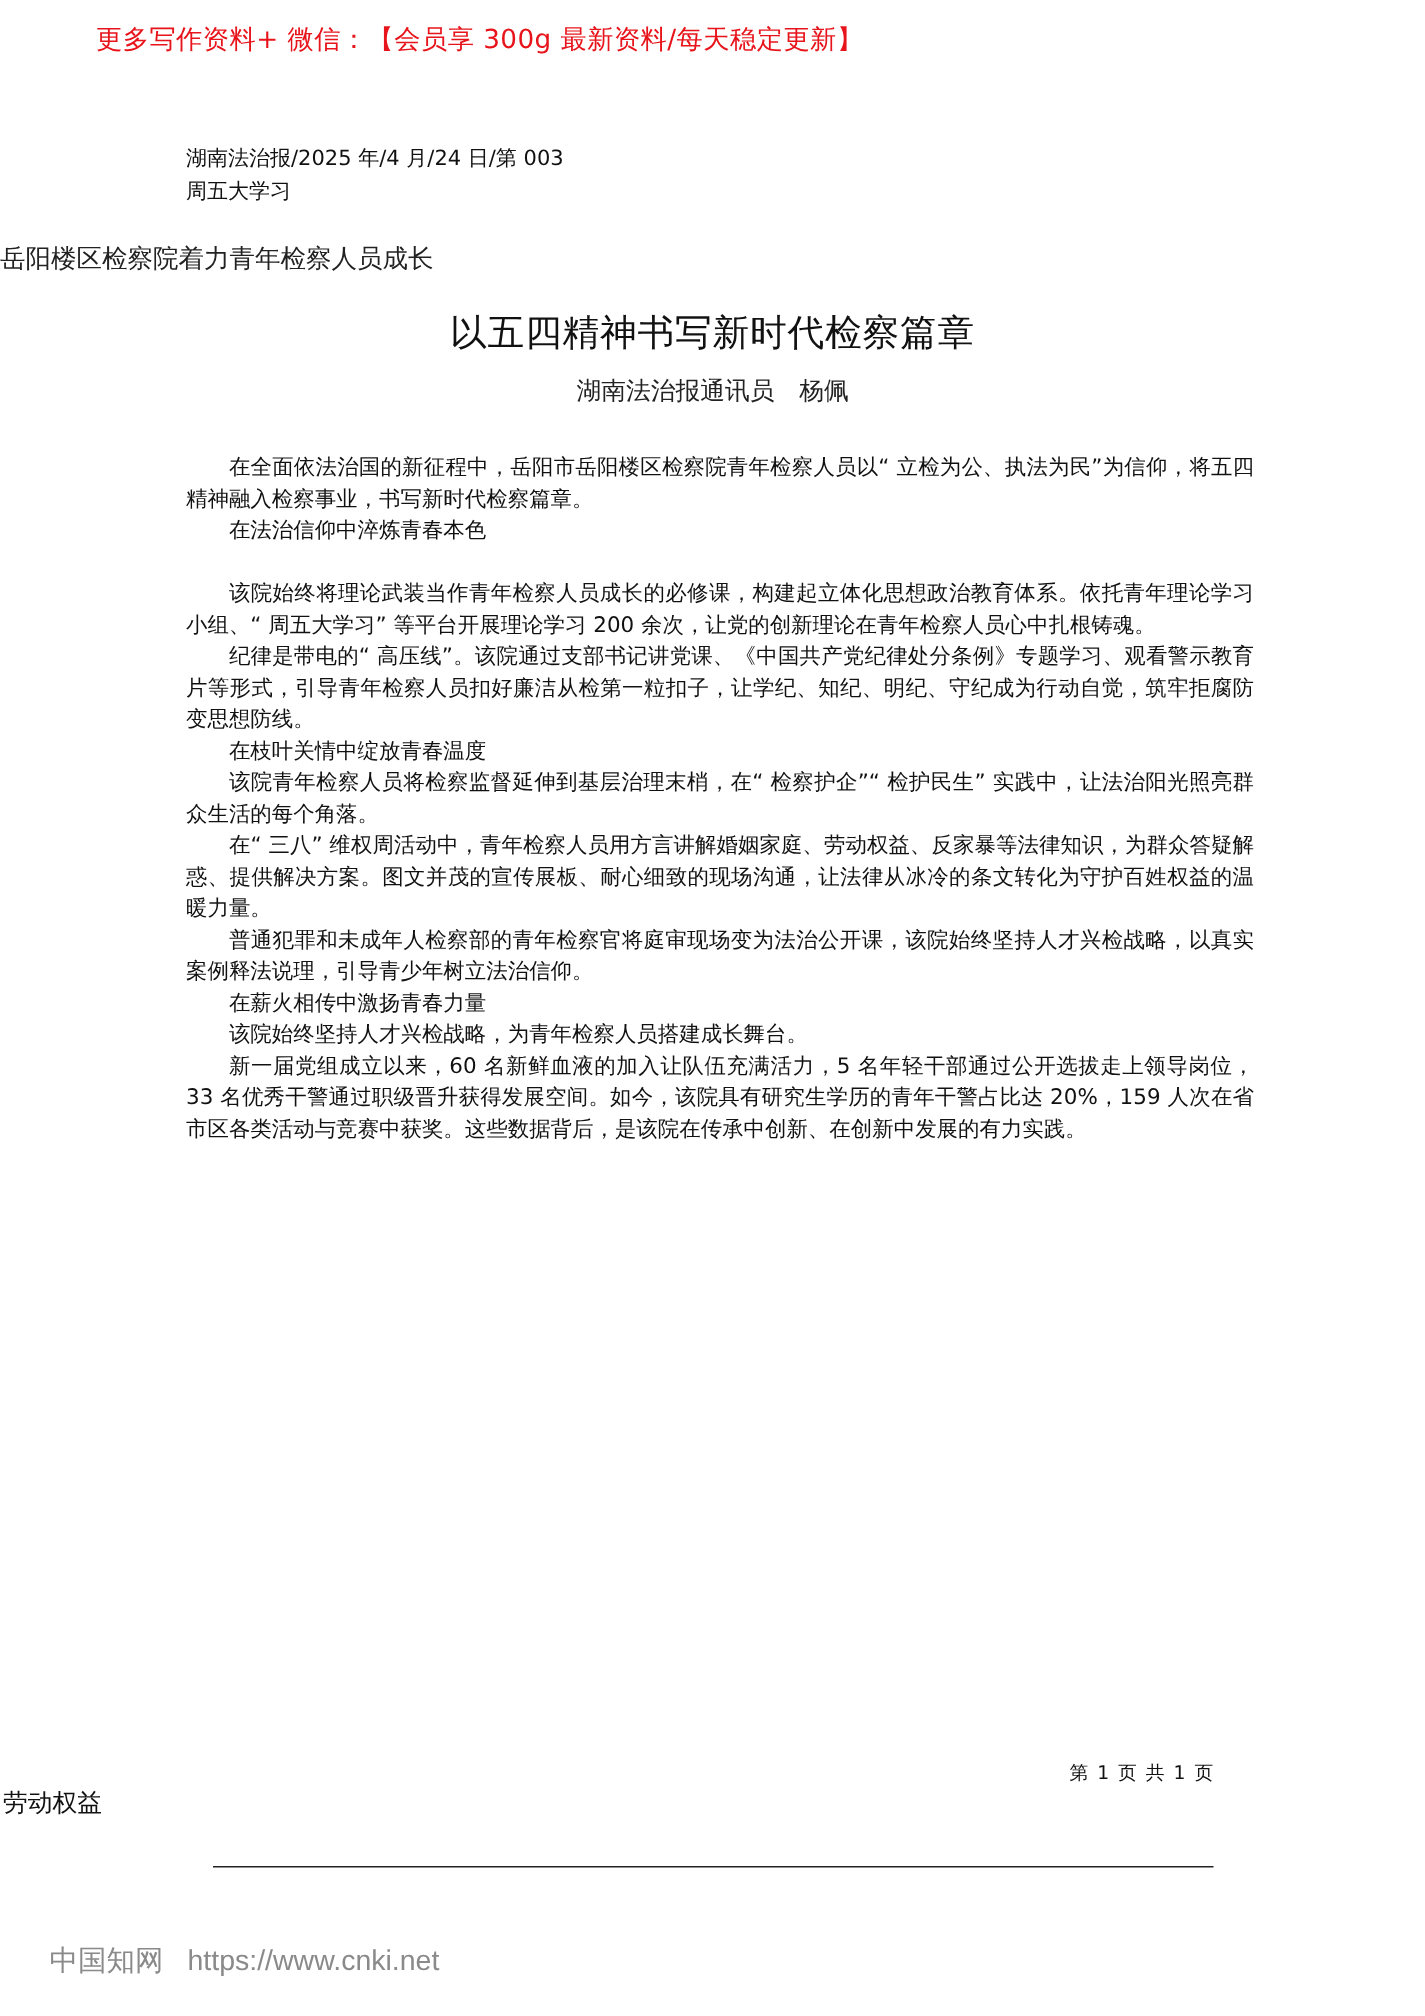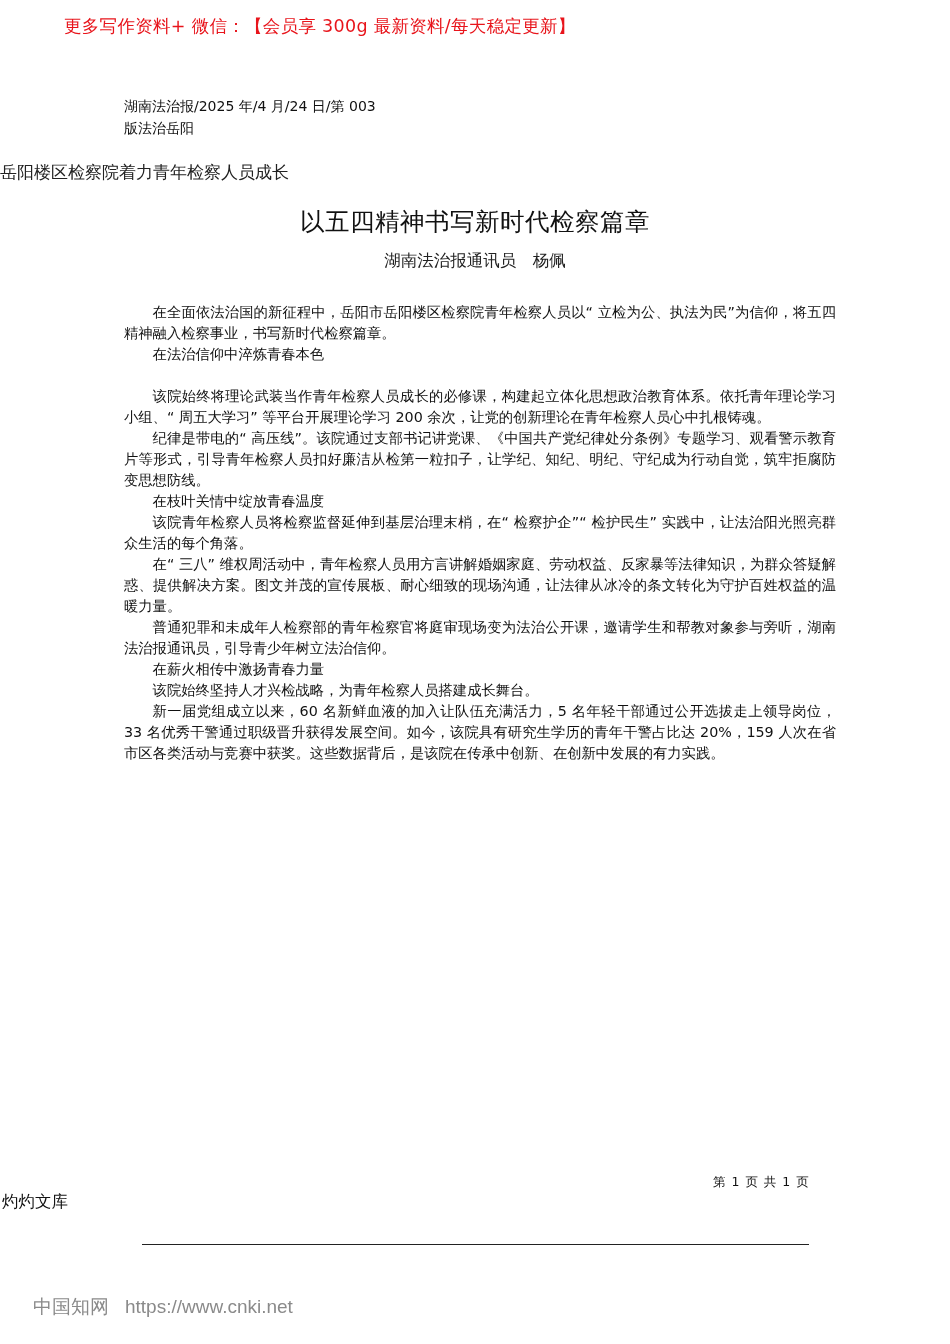--- a/index.html
+++ b/index.html
@@ -109,39 +109,39 @@
     }
     .cnki .url { margin-left: 16px; font-family: "Liberation Sans", sans-serif; }
   </style>
 </head>
 <body>
 
 <div class="banner">更多写作资料+ 微信：【会员享 300g 最新资料/每天稳定更新】</div>
 
 <div class="source">
   <div>湖南法治报/2025 年/4 月/24 日/第 003</div>
-  <div>版法治岳阳</div>
+  <div>周五大学习</div>
 </div>
 
 <div class="subtitle">岳阳楼区检察院着力青年检察人员成长</div>
 <div class="title">以五四精神书写新时代检察篇章</div>
 <div class="byline">湖南法治报通讯员　杨佩</div>
 
 <div class="article">
   <p>在全面依法治国的新征程中，岳阳市岳阳楼区检察院青年检察人员以“ 立检为公、执法为民”为信仰，将五四精神融入检察事业，书写新时代检察篇章。</p>
   <p class="sect">在法治信仰中淬炼青春本色</p>
   <p class="gap">该院始终将理论武装当作青年检察人员成长的必修课，构建起立体化思想政治教育体系。依托青年理论学习小组、“ 周五大学习” 等平台开展理论学习 200 余次，让党的创新理论在青年检察人员心中扎根铸魂。</p>
   <p>纪律是带电的“ 高压线”。该院通过支部书记讲党课、《中国共产党纪律处分条例》专题学习、观看警示教育片等形式，引导青年检察人员扣好廉洁从检第一粒扣子，让学纪、知纪、明纪、守纪成为行动自觉，筑牢拒腐防变思想防线。</p>
   <p class="sect">在枝叶关情中绽放青春温度</p>
   <p>该院青年检察人员将检察监督延伸到基层治理末梢，在“ 检察护企”“ 检护民生” 实践中，让法治阳光照亮群众生活的每个角落。</p>
   <p>在“ 三八” 维权周活动中，青年检察人员用方言讲解婚姻家庭、劳动权益、反家暴等法律知识，为群众答疑解惑、提供解决方案。图文并茂的宣传展板、耐心细致的现场沟通，让法律从冰冷的条文转化为守护百姓权益的温暖力量。</p>
-  <p>普通犯罪和未成年人检察部的青年检察官将庭审现场变为法治公开课，邀请学生和帮教对象参与旁听，湖南法治报通讯员，引导青少年树立法治信仰。</p>
+  <p>普通犯罪和未成年人检察部的青年检察官将庭审现场变为法治公开课，该院始终坚持人才兴检战略，以真实案例释法说理，引导青少年树立法治信仰。</p>
   <p class="sect">在薪火相传中激扬青春力量</p>
   <p>该院始终坚持人才兴检战略，为青年检察人员搭建成长舞台。</p>
   <p>新一届党组成立以来，60 名新鲜血液的加入让队伍充满活力，5 名年轻干部通过公开选拔走上领导岗位，33 名优秀干警通过职级晋升获得发展空间。如今，该院具有研究生学历的青年干警占比达 20%，159 人次在省市区各类活动与竞赛中获奖。这些数据背后，是该院在传承中创新、在创新中发展的有力实践。</p>
 </div>
 
 <div class="page-num">第 1 页 共 1 页</div>
-<div class="library">灼灼文库</div>
+<div class="library">劳动权益</div>
 <div class="rule"></div>
 <div class="cnki">
   <span>中国知网</span><span class="url">https://www.cnki.net</span>
 </div>
 
 </body></html>

